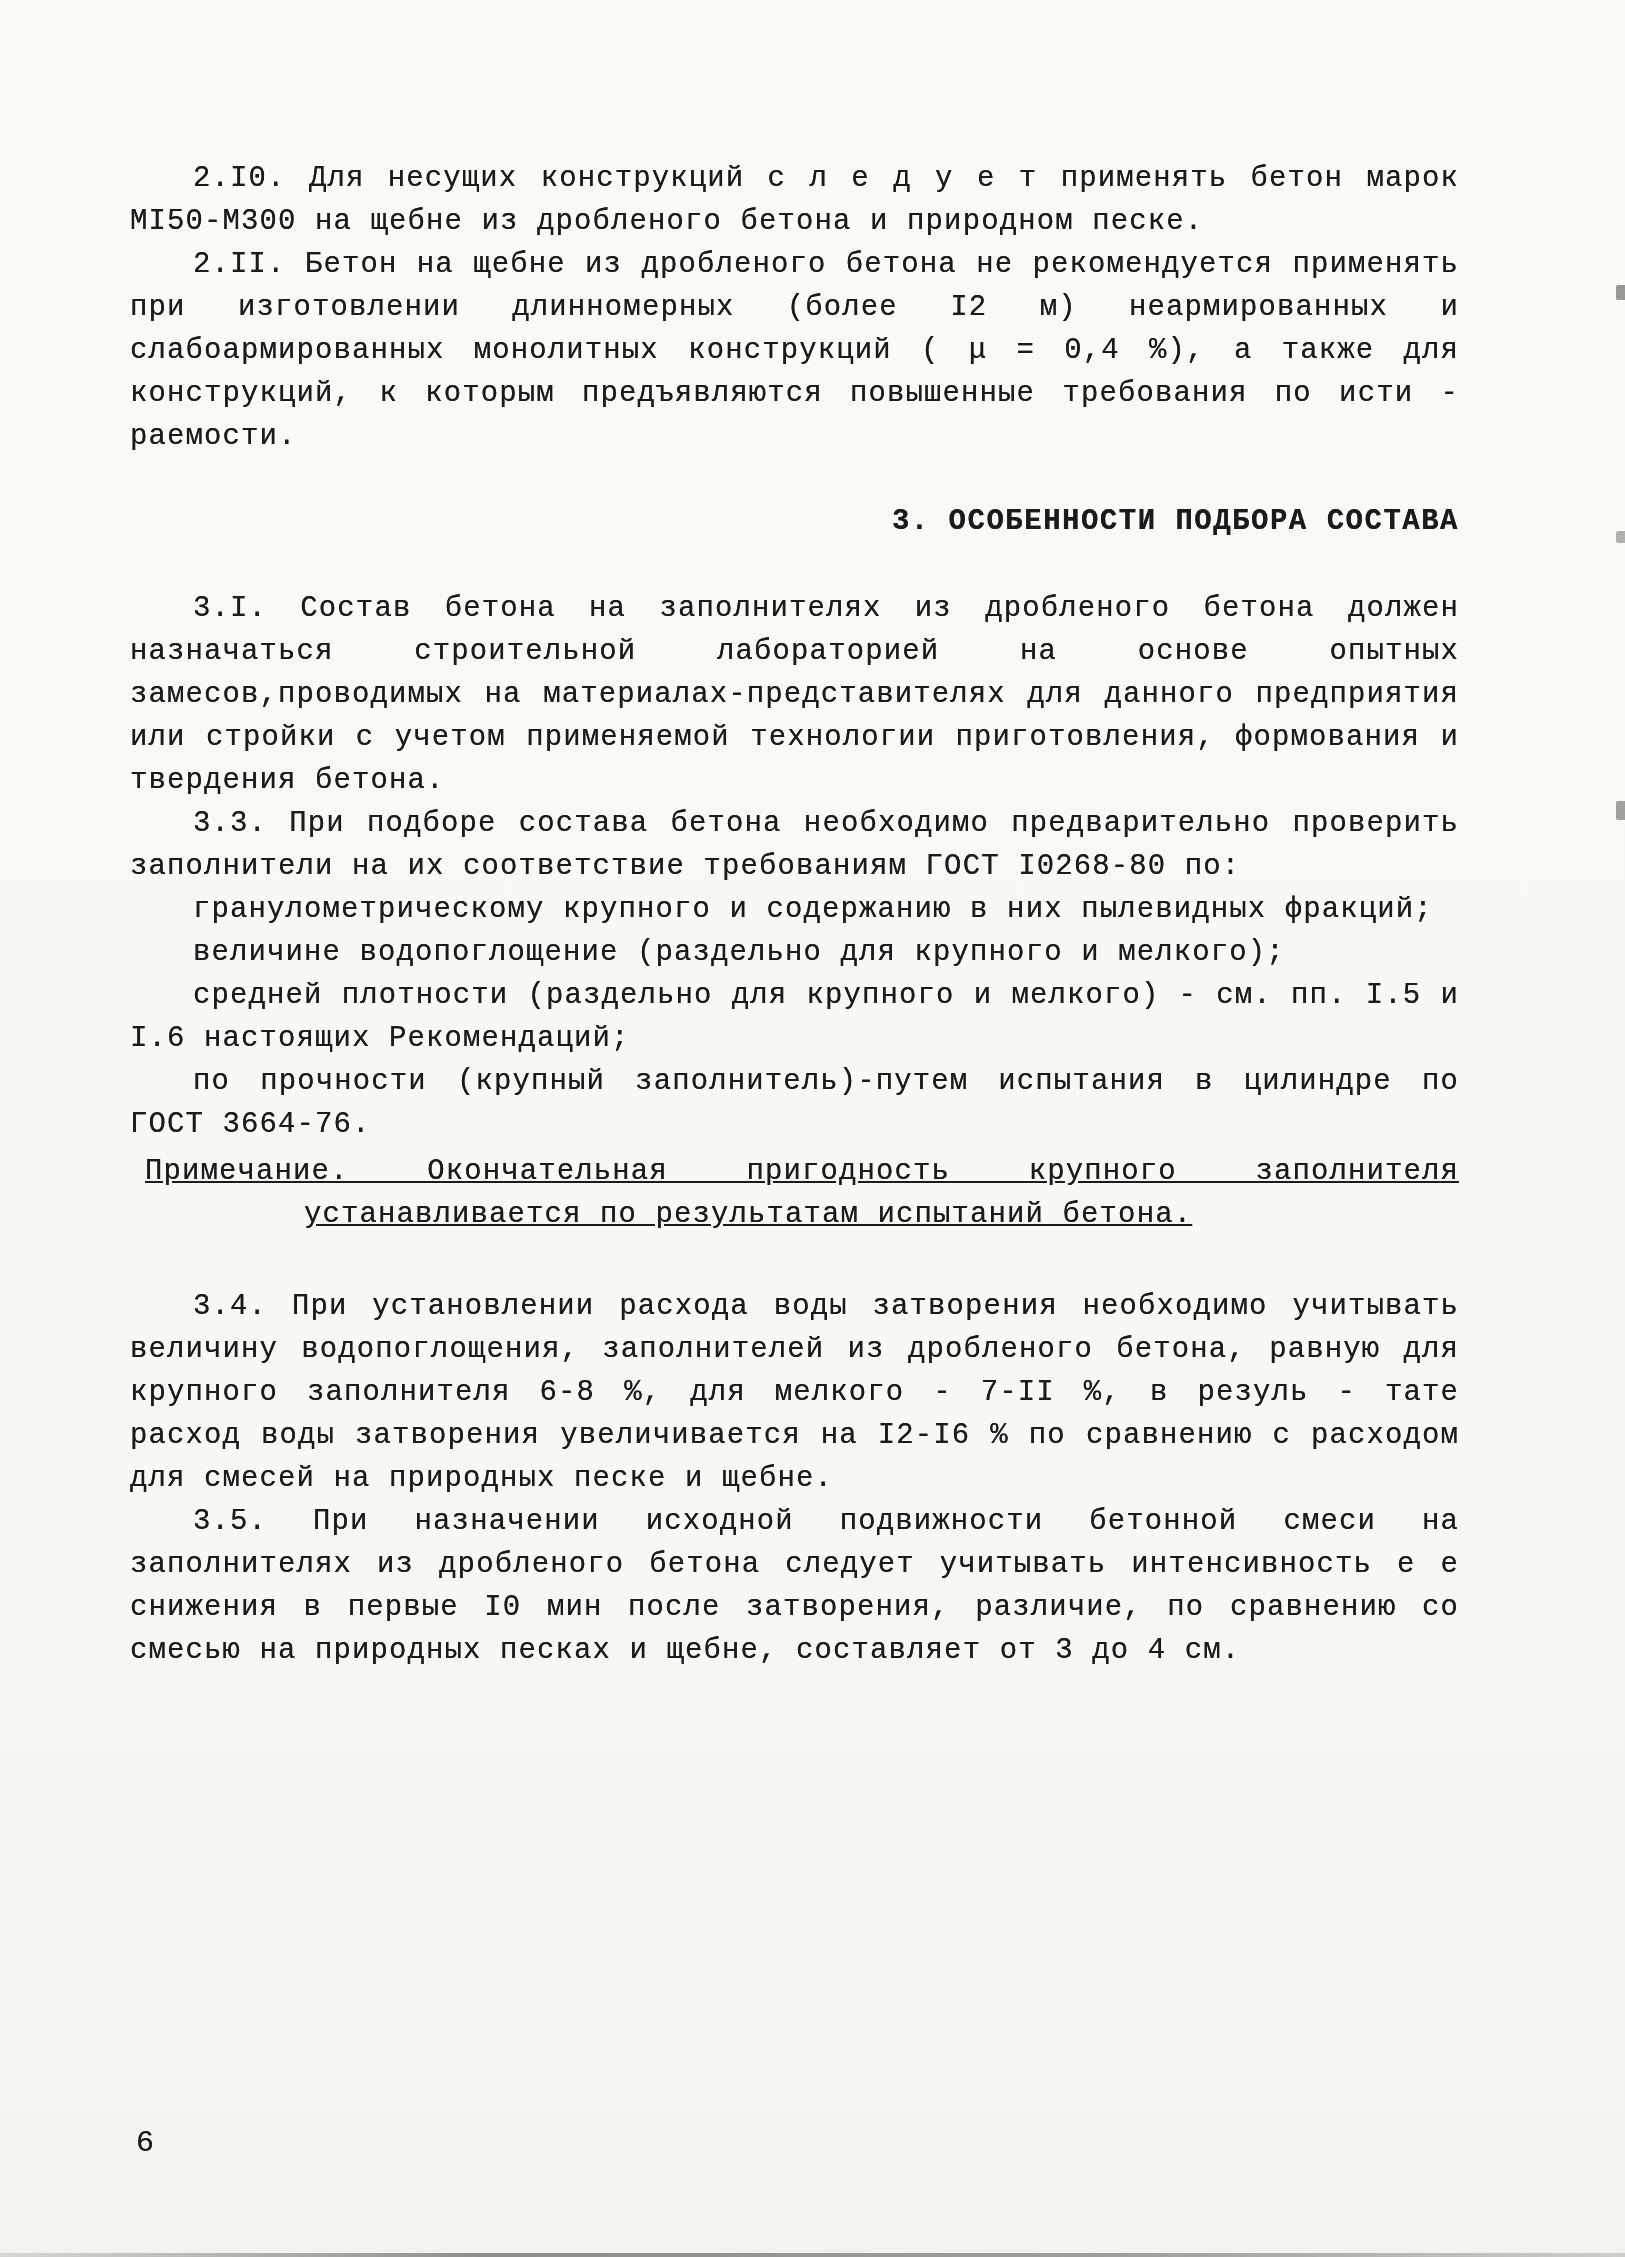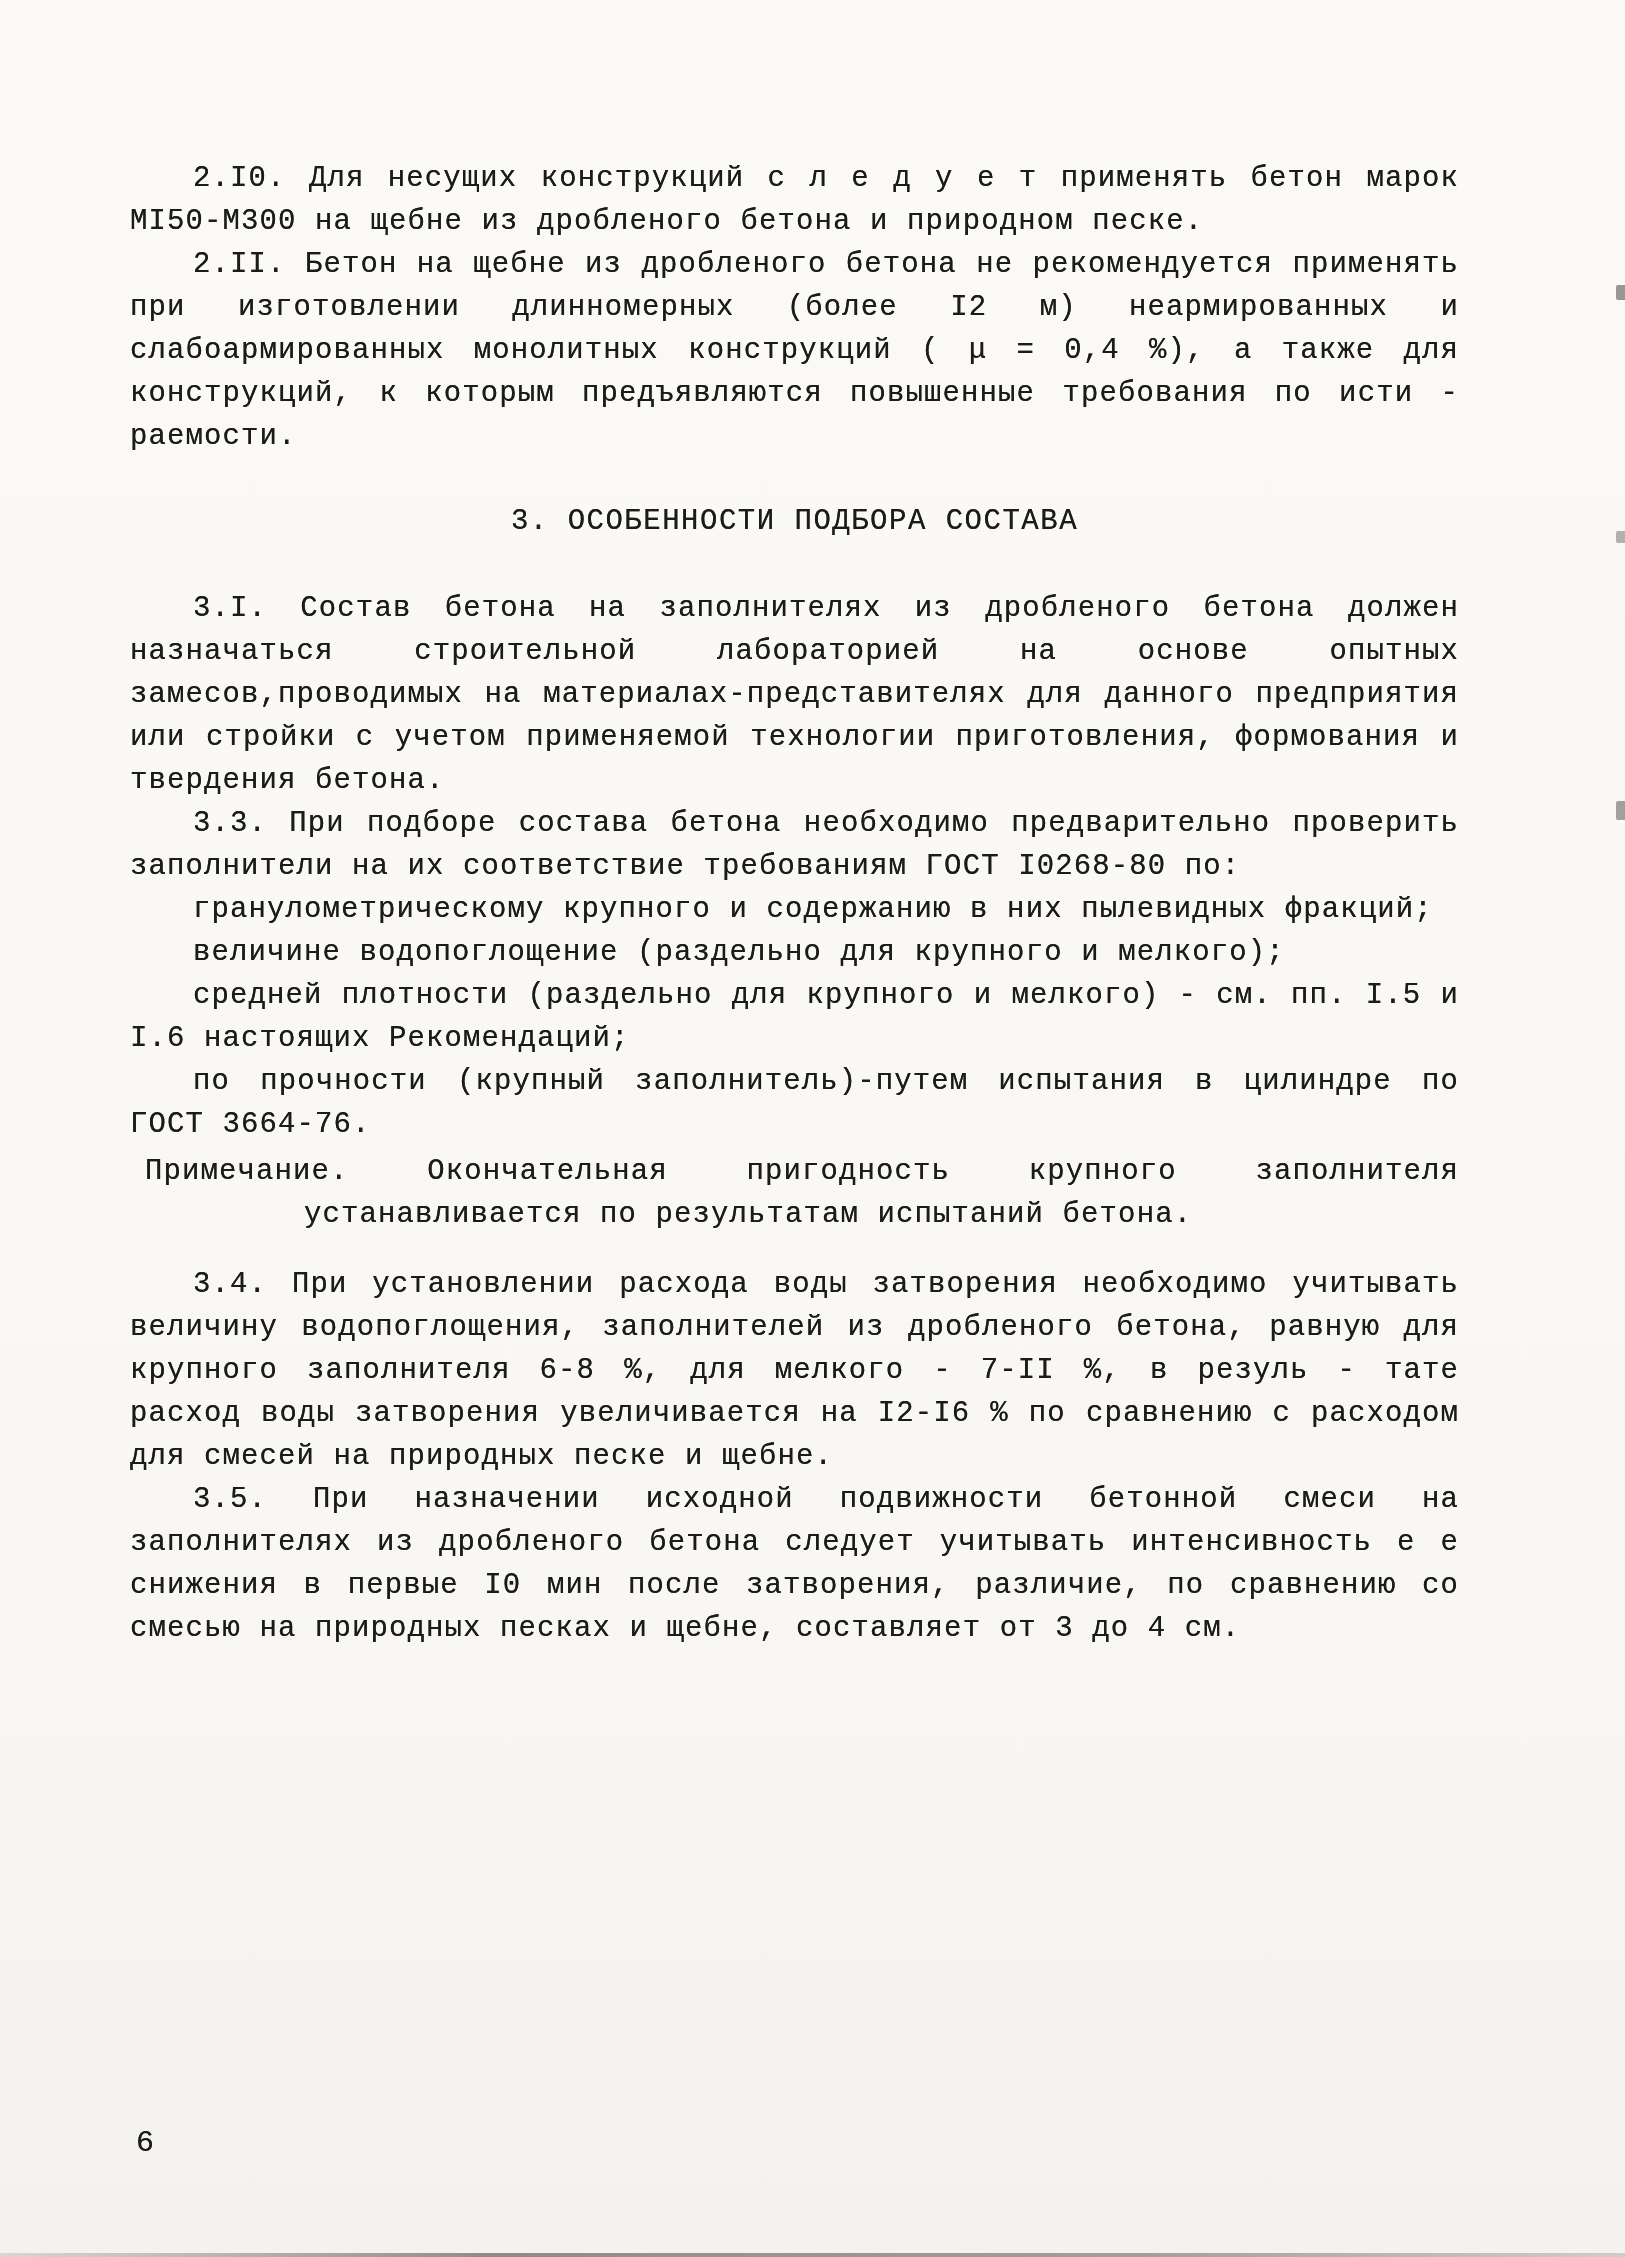--- a/index.html
+++ b/index.html
@@ -34,31 +34,32 @@
     text-align: justify;
     text-shadow: 0 0 0.6px rgba(25,25,25,0.85);
   }
 
   .para {
     text-indent: 63px;
   }
 
   .section-heading {
     font-size: 29px;
-    font-weight: normal;
-    text-align: center;
+    font-weight: bold;
+    text-align: right;
     margin: 42px 0 44px 0;
     letter-spacing: 1.5px;
   }
 
   .note-block {
     padding-left: 174px;
     text-indent: -159px;
     margin-top: 3.8px;
-    margin-bottom: 27px;
+    margin-bottom: 49px;
+    text-decoration: underline;
   }
 
   .para-spaced-top {
     margin-top: 23px;
   }
 
   .page-number {
     position: absolute;
     left: 136px;
     top: 2126px;

